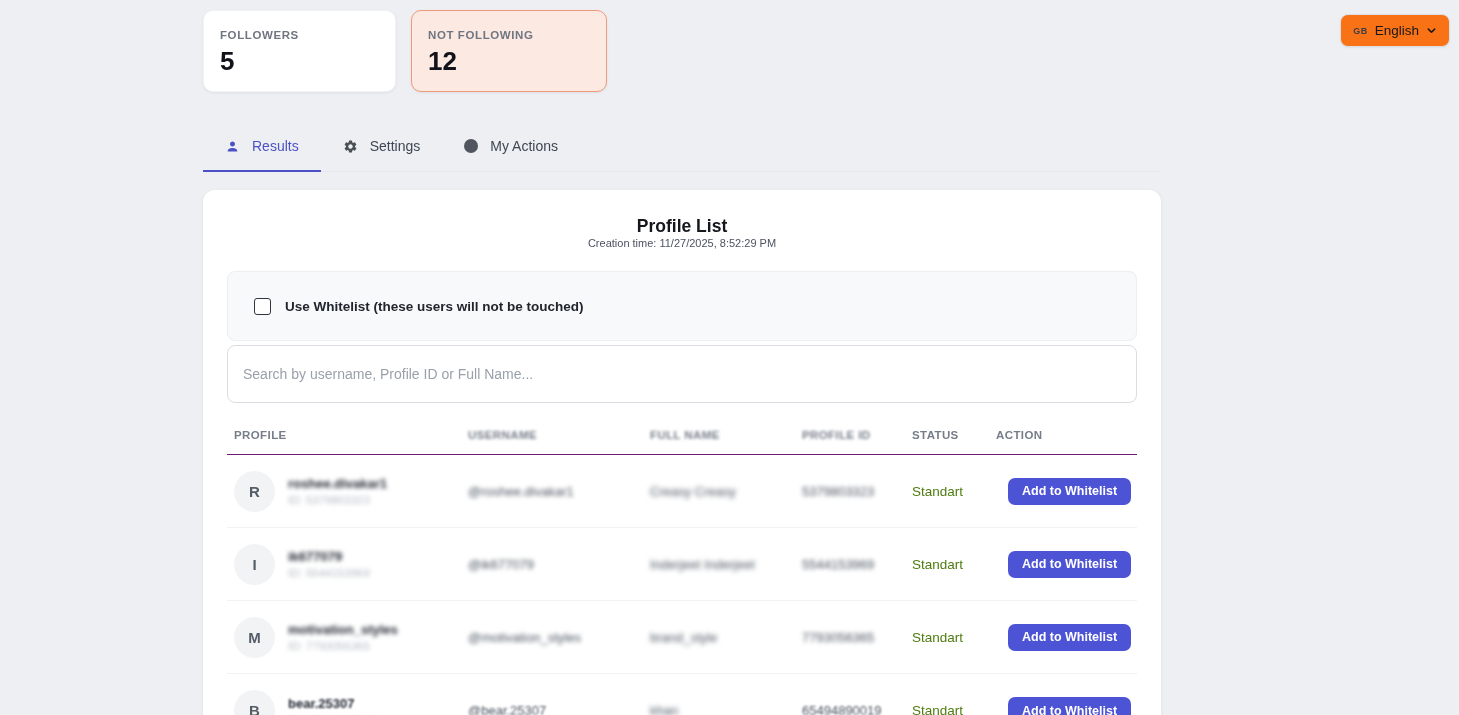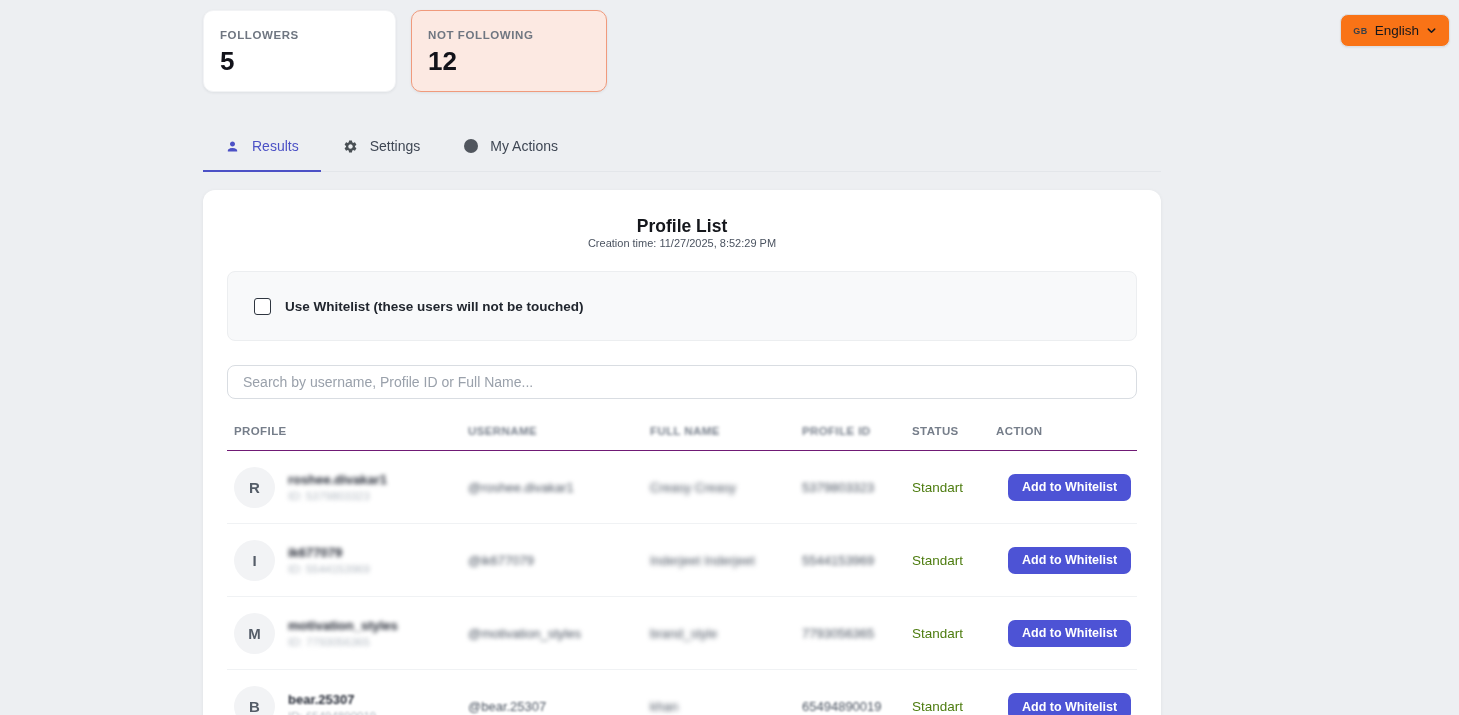--- a/index.html
+++ b/index.html
@@ -57,21 +57,21 @@
   .whitelist-box {
     margin-top:22px; height:70px; background:#f8f9fa; border:1px solid #eceef0;
     border-radius:8px; display:flex; align-items:center; padding:0 26px; gap:14px;
   }
   .checkbox {
     width:17px; height:17px; background:#ffffff; border:1.6px solid #2f3640;
     border-radius:3px; cursor:pointer; flex:0 0 auto;
   }
   .whitelist-label { font-size:13.5px; font-weight:bold; color:#21262e; }
   .search-input {
-    margin-top:24px; width:100%; height:34px; border:1px solid #d9dde2; border-radius:8px;
+    margin-top:4px; width:100%; height:58px; border:1px solid #d9dde2; border-radius:8px;
     padding:0 15px; font-size:14px; color:#3b82f6; outline:none;
     font-family:"Liberation Sans", sans-serif; background:#fff;
   }
   .search-input::placeholder { color:#9aa1ab; }
   
   .table { margin-top:22px; }
   .tr {
     display:grid;
     grid-template-columns:234px 182px 152px 110px 84px 1fr;
     align-items:center; padding-left:7px;

